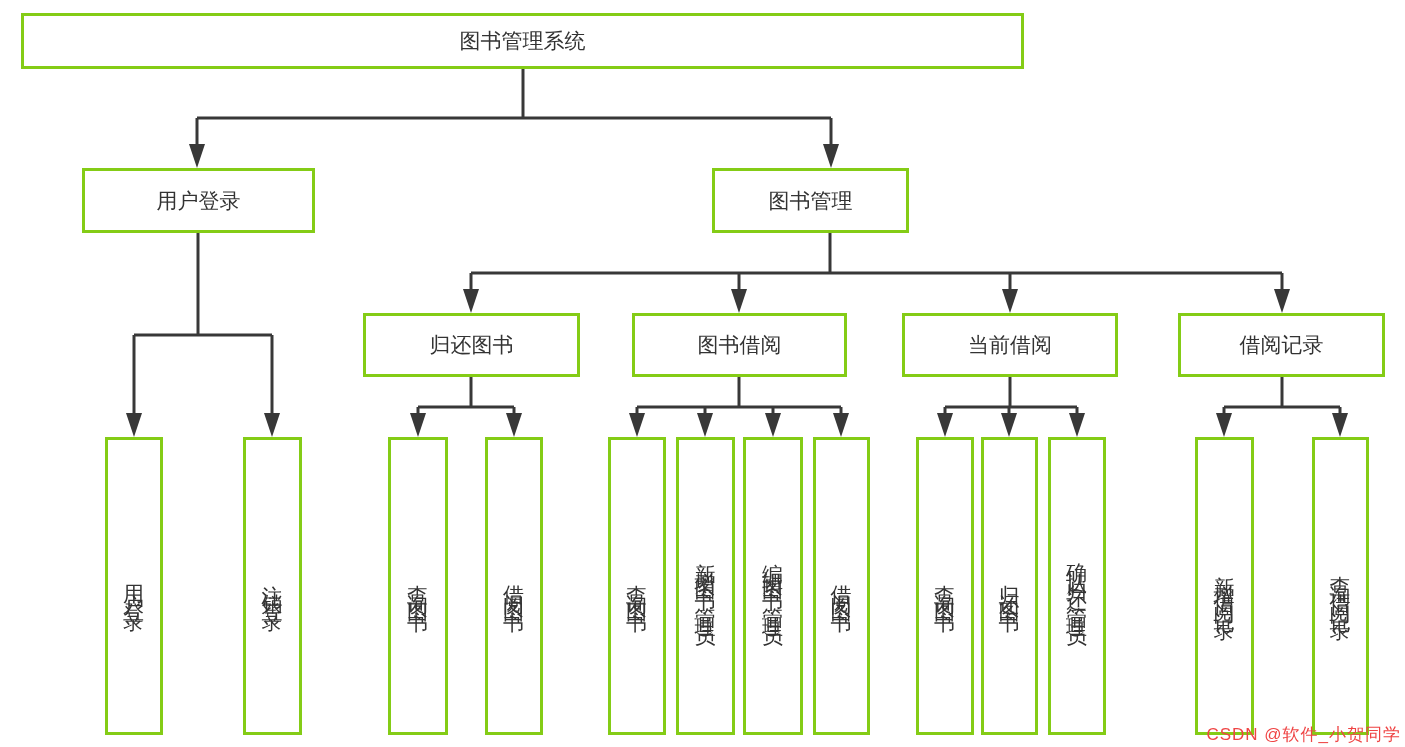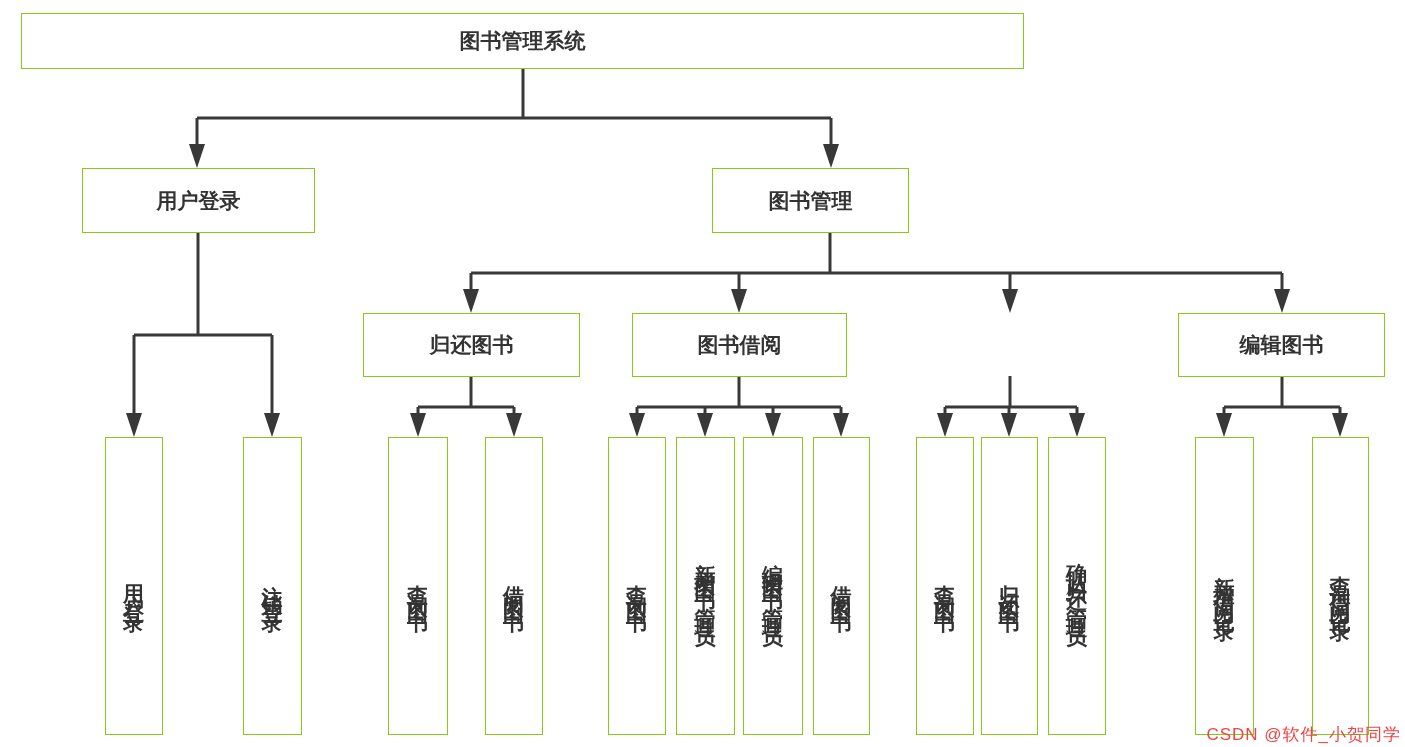--- a/index.html
+++ b/index.html
@@ -3,23 +3,23 @@
 <meta charset="utf-8">
 <style>
   html,body { margin:0; padding:0; background:#ffffff; }
   .canvas {
     position:relative; width:1405px; height:747px; background:#ffffff;
     font-family:"Liberation Sans","DejaVu Sans",sans-serif; color:#333333;
     overflow:hidden;
   }
   svg.connectors { position:absolute; left:0; top:0; width:1405px; height:747px; }
   .node {
-    position:absolute; background:#ffffff; border:1px solid #84cc16;
+    position:absolute; background:#ffffff; border:3px solid #84cc16;
     box-sizing:border-box; display:flex; align-items:center; justify-content:center;
-    font-size:21px; color:#333333; white-space:nowrap;font-weight:bold;
+    font-size:21px; color:#333333; white-space:nowrap;
   }
   .leaf { font-size:21px; }
   .leaf .vtext {
     writing-mode:vertical-rl; text-orientation:mixed;
     letter-spacing:9px; line-height:1;
   }
   .watermark {
     position:absolute; right:4px; bottom:1px; font-size:17px;
     color:#ef4444; letter-spacing:1px;
   }
@@ -105,22 +105,25 @@
   <div class="node" style="left:712px; top:168px; width:197px; height:65px;">
     <span>图书管理</span>
   </div>
 
   <div class="node" style="left:363px; top:313px; width:217px; height:64px;">
     <span>归还图书</span>
   </div>
   <div class="node" style="left:632px; top:313px; width:215px; height:64px;justify-content:center;">
     <span>图书借阅</span>
   </div>
+  <div class="node" style="left:902px; top:313px; width:216px; height:64px;">
+    <span>当前借阅</span>
+  </div>
   <div class="node" style="left:1178px; top:313px; width:207px; height:64px;">
-    <span>编辑图书</span>
+    <span>借阅记录</span>
   </div>
 
   <div class="node leaf" style="left:105px; top:437px; width:58px; height:298px;">
     <span class="vtext">用户登录</span>
   </div>
   <div class="node leaf" style="left:243px; top:437px; width:59px; height:298px;">
     <span class="vtext">注销登录</span>
   </div>
 
   <div class="node leaf" style="left:388px; top:437px; width:60px; height:298px;">

